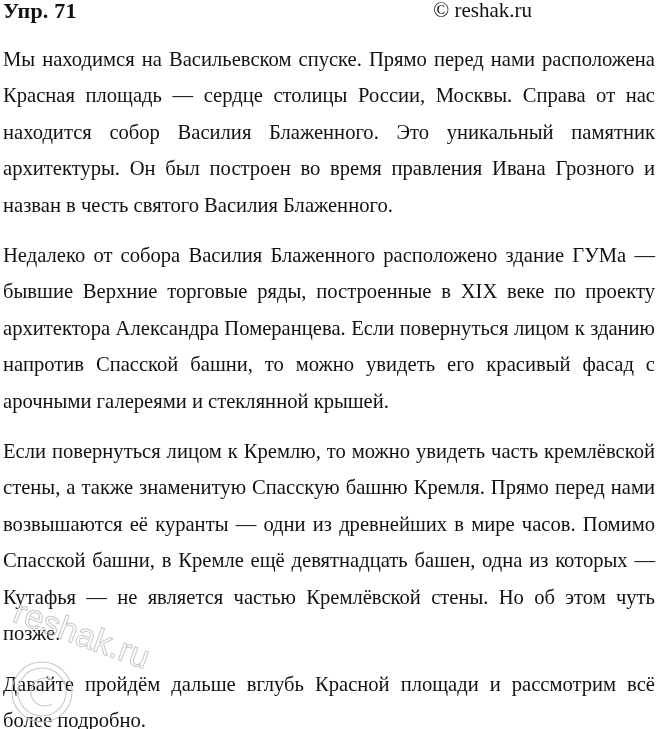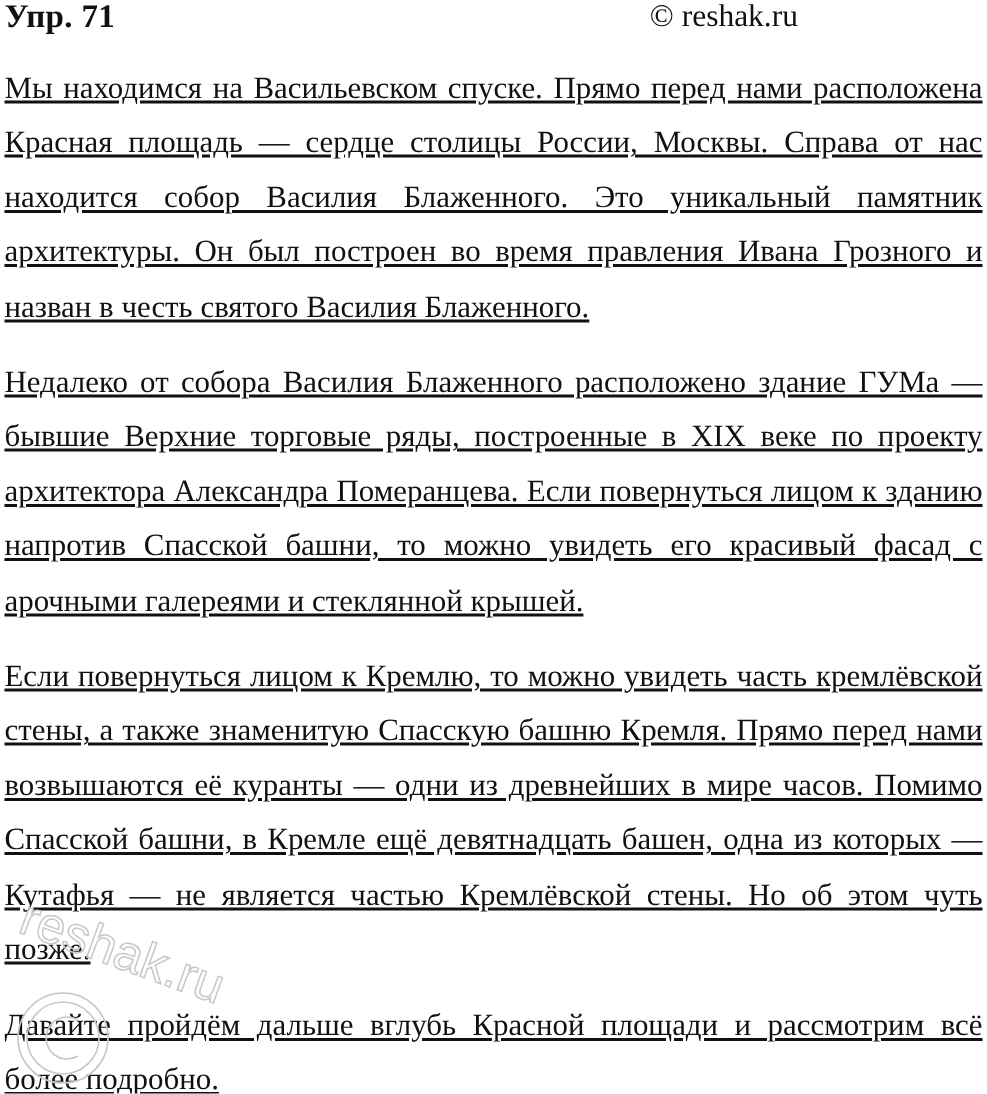--- a/index.html
+++ b/index.html
@@ -41,21 +41,20 @@
       left: 3px;
       top: 41px;
       width: 652px;
     }
     .para {
       margin: 0 0 14px 0;
       font-size: 20.6px;
       line-height: 36.4px;
       text-align: justify;
       text-align-last: left;
-      text-decoration: underline;
     }
     .watermark {
       position: absolute;
       left: 2px;
       top: 600px;
       width: 180px;
       height: 129px;
       pointer-events: none;
     }
   </style>

